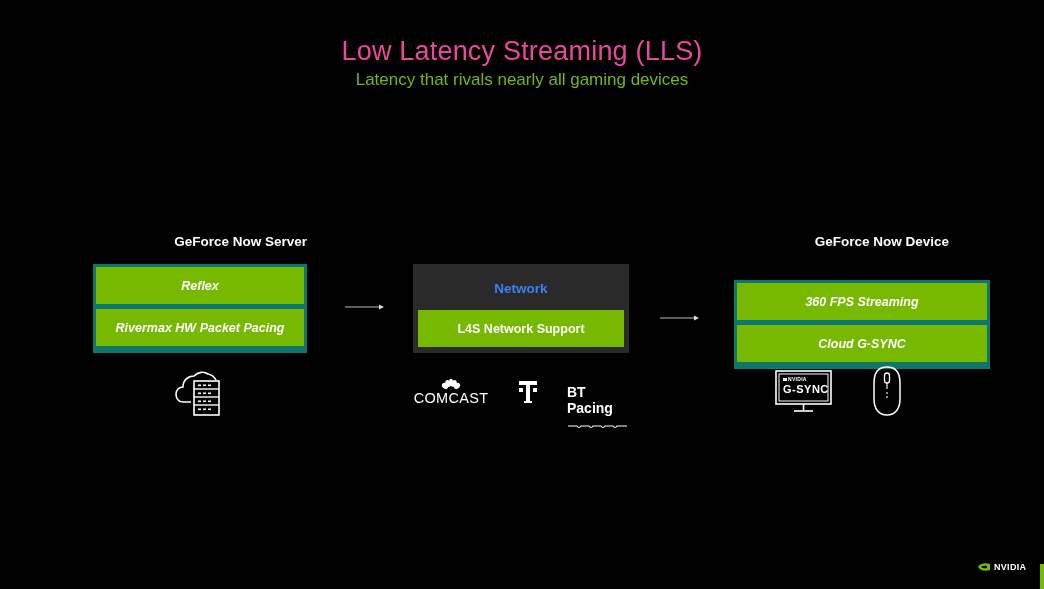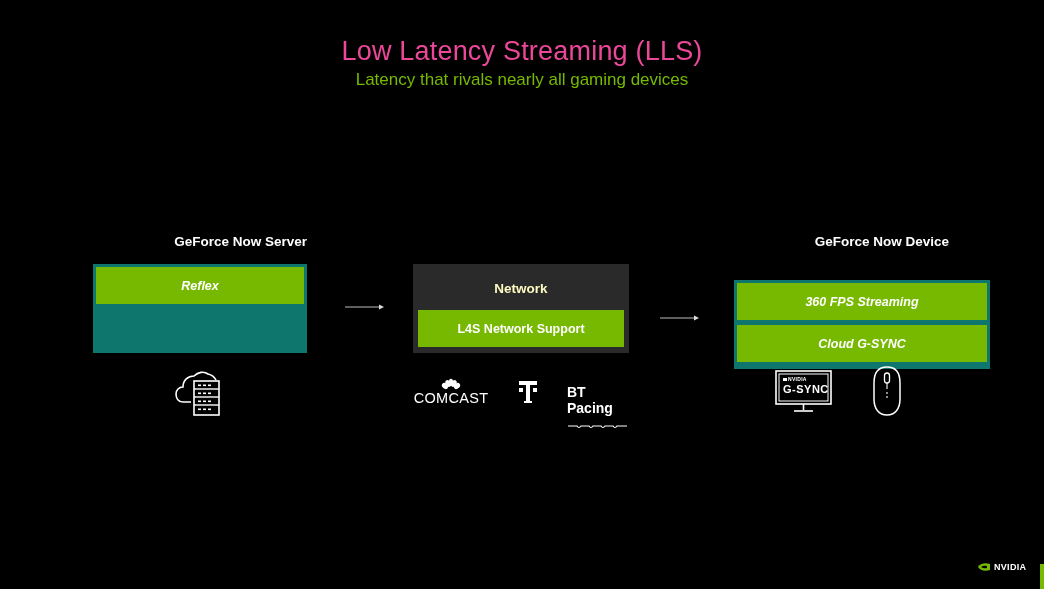--- a/index.html
+++ b/index.html
@@ -9,40 +9,41 @@
   .title { position: absolute; left: 0; width: 1044px; top: 36px; text-align: center; font-size: 27px; font-weight: normal; color: #ec4899; letter-spacing: 0.2px; }
   .subtitle { position: absolute; left: 0; width: 1044px; top: 70px; text-align: center; font-size: 17px; color: #76b900; }
 
   .col-label { position: absolute; text-align: right; font-size: 13.5px; font-weight: bold; color: #fff; }
 
   .green-group { position: absolute; background: #0f766e; padding: 3px; font-style: italic; }
   .green-box { background: #76b900; color: #fff; font-weight: bold; font-size: 12.5px; text-align: center; display: flex; align-items: center; justify-content: center; height: 37px; }
   .green-box + .green-box { margin-top: 5px; }
 
   .net-group { position: absolute; background: #2a2a2a; padding: 5px; }
-  .net-title { height: 38px; display: flex; align-items: center; justify-content: center; font-weight: bold; font-size: 13.5px; color: #fef9c3; }
+  .net-title { height: 38px; display: flex; align-items: center; justify-content: center; font-weight: bold; font-size: 13.5px; color: #3b82f6; }
 
   .arrow { position: absolute; }
   .icon { position: absolute; }
 
   .logo-text { position: absolute; color: #fff; }
 
   .nvidia-logo { position: absolute; left: 977px; top: 562px; display: flex; align-items: center; gap: 3px; }
   .nvidia-logo span { font-size: 9px; font-weight: bold; letter-spacing: 0.3px; color: #fff; }
   .corner-bar { position: absolute; left: 1040px; top: 564px; width: 4px; height: 25px; background: #76b900; }
 </style>
 </head>
 <body>
 
 <div class="title">Low Latency Streaming (LLS)</div>
 <div class="subtitle">Latency that rivals nearly all gaming devices</div>
 
 <div class="col-label" style="left:93px; width:214px; top:234px;">GeForce Now Server</div>
 <div class="green-group" style="left:93px; top:264px; width:214px; height:89px;">
   <div class="green-box">Reflex</div>
+  <div class="green-box">Rivermax HW Packet Pacing</div>
 </div>
 
 <svg class="icon" style="left:173px; top:366px;" width="50" height="52" viewBox="0 0 50 52">
   <path d="M18 36 H10 C5 36 3 32 3 28 C3 24 6 21 10 21 C10 14 15 10 21 10 C25 6 31 5 35 8 C39 9 42 12 43 14" fill="none" stroke="#fff" stroke-width="1.6"></path>
   <rect x="21" y="15" width="25" height="34" fill="#000" stroke="#fff" stroke-width="1.6"></rect>
   <line x1="21" y1="23" x2="46" y2="23" stroke="#fff" stroke-width="1.4"></line>
   <line x1="21" y1="31" x2="46" y2="31" stroke="#fff" stroke-width="1.4"></line>
   <line x1="21" y1="39" x2="46" y2="39" stroke="#fff" stroke-width="1.4"></line>
   <g fill="#fff">
     <rect x="25" y="18.5" width="3" height="1.6"></rect>

